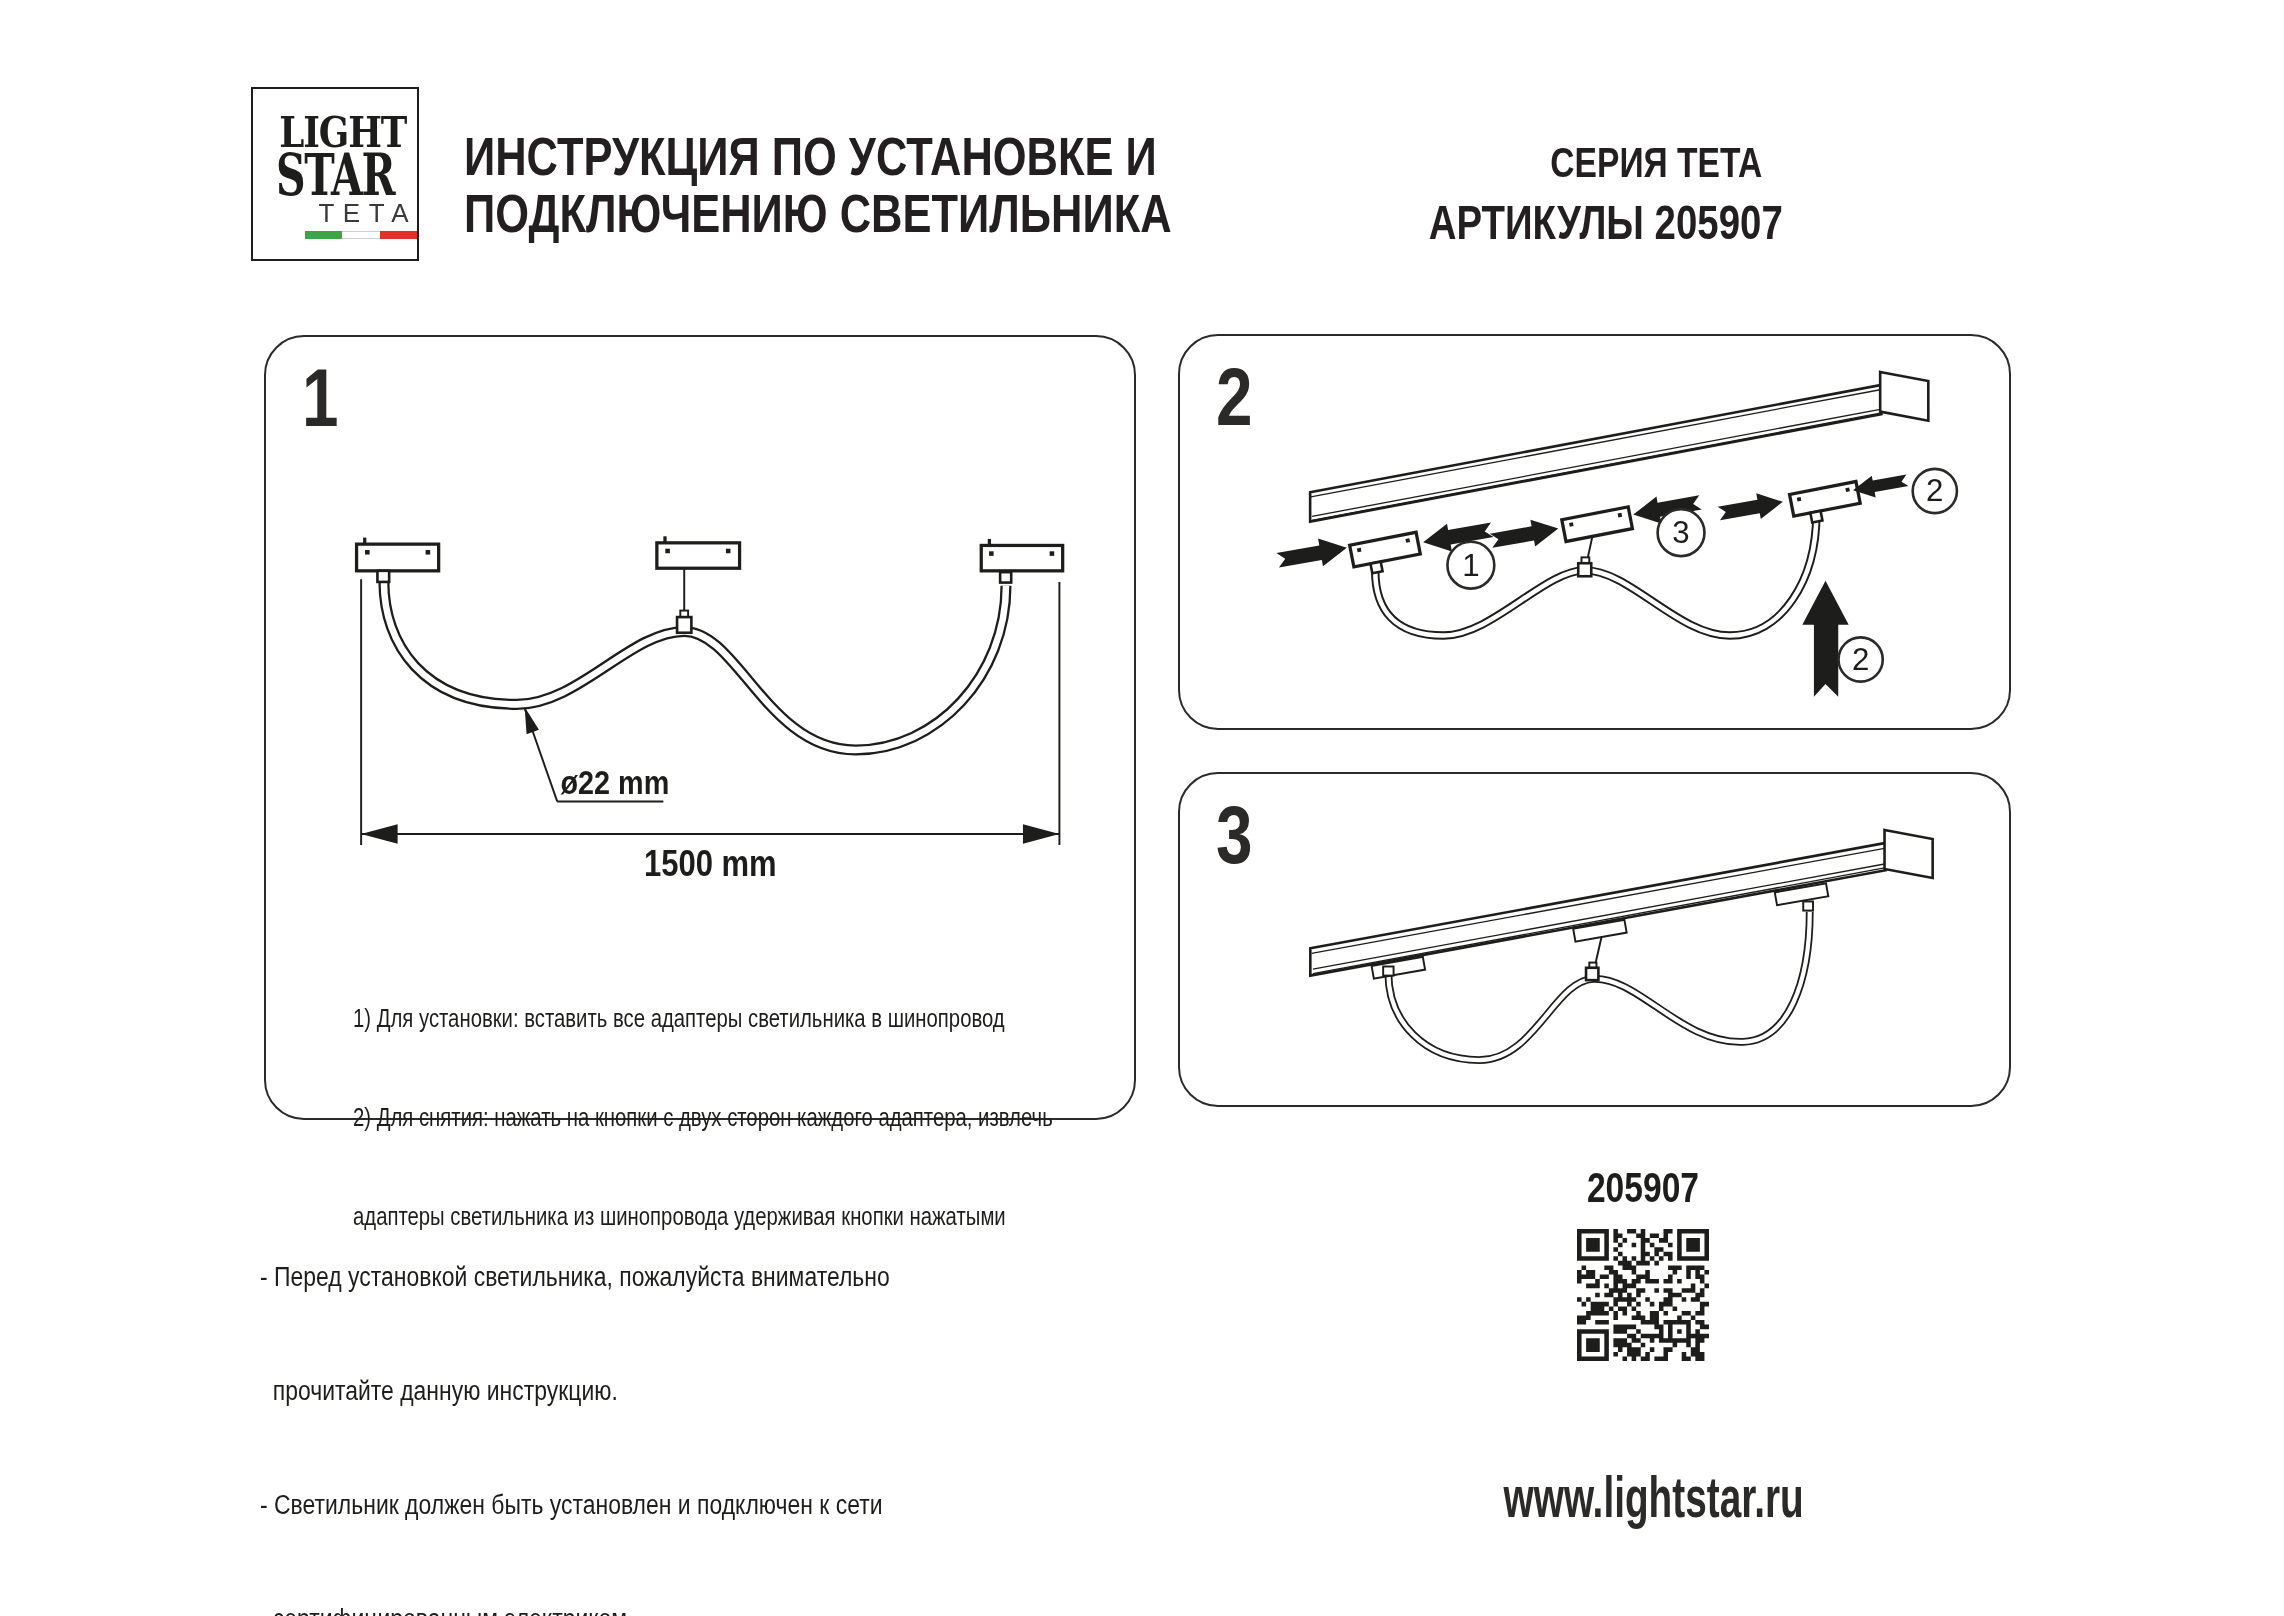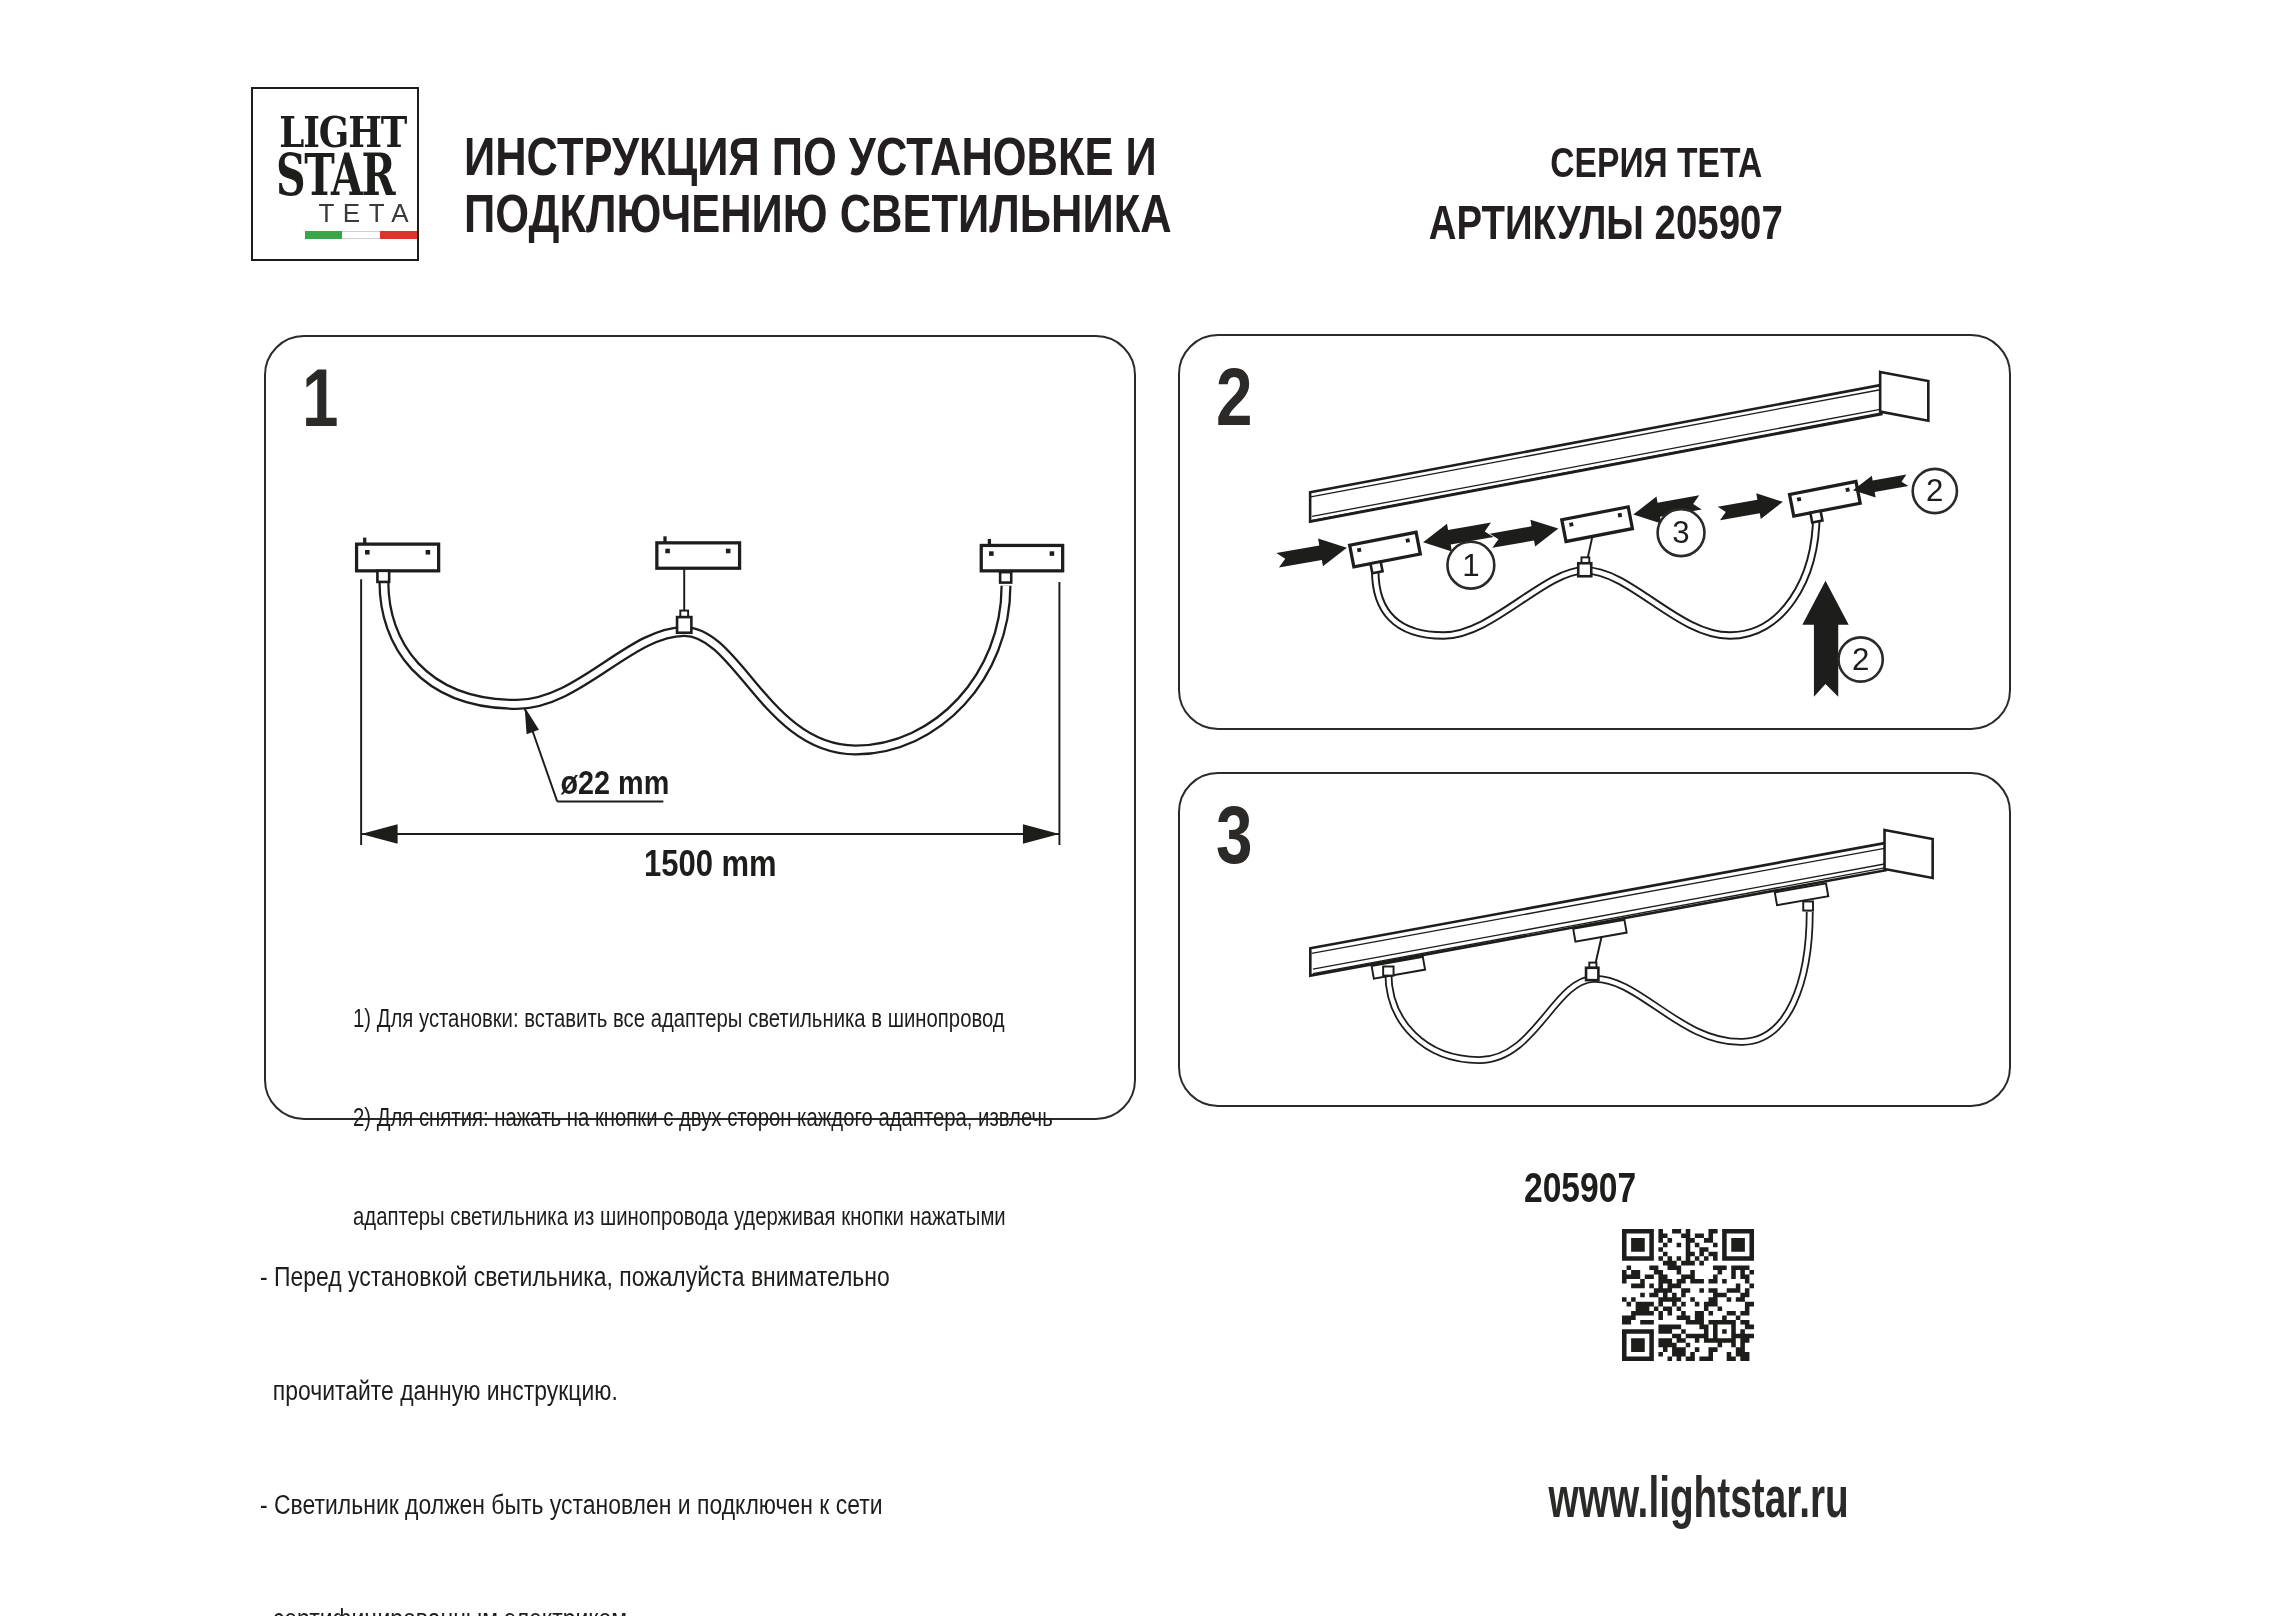--- a/index.html
+++ b/index.html
@@ -11,21 +11,21 @@
   .logo-star{font-family:"DejaVu Serif","Liberation Serif",serif;font-weight:700;font-size:57px;line-height:48px;transform:scaleX(.72);letter-spacing:-2px;}
   .logo-group{font-size:26px;font-weight:400;letter-spacing:8.5px;line-height:26px;margin-top:1.3px;margin-left:6.5px;color:#3a3a38;}
   .logo-flag{width:112px;height:8.5px;display:flex;margin-top:4.6px;}
   .logo-flag span{flex:1;height:100%;}
   .title{position:absolute;left:464px;top:128px;font-size:53px;font-weight:700;line-height:57px;color:#231f20;transform:scaleX(.82);transform-origin:left top;white-space:nowrap;}
   .series-block{position:absolute;left:1387px;top:139px;width:417px;text-align:right;color:#231f20;}
   .series{font-size:42px;font-weight:700;transform:scaleX(.8);transform-origin:center top;white-space:nowrap;}
   .articles{font-size:48px;font-weight:700;margin-top:7.8px;transform:scaleX(.8);transform-origin:center top;white-space:nowrap;}
   .p1notes{position:absolute;left:87px;top:599px;font-size:25.4px;line-height:33px;white-space:pre;transform:scaleX(.8);transform-origin:left top;}
   .safety{position:absolute;left:260px;top:1182px;font-size:27px;line-height:38px;white-space:pre;transform:scaleX(.85);transform-origin:left top;}
-  .footer-block{position:absolute;left:1483px;top:1164px;width:410px;}
+  .footer-block{position:absolute;left:1438px;top:1164px;width:410px;text-align:center;}
   .footer-article{font-size:42px;font-weight:600;transform:scaleX(.8);transform-origin:center top;}
   .footer-qr{margin:17px auto 0;display:block;}
   .footer-site{font-size:57px;font-weight:700;margin-top:103px;transform:scaleX(.68);transform-origin:center top;white-space:nowrap;color:#2b2a28;}
   svg text{font-family:"Liberation Sans",sans-serif;fill:#1d1d1b;}
   .dsvg{position:absolute;left:0;top:0;}
 </style>
 </head>
 <body>
 
 <svg width="0" height="0" style="position:absolute">

